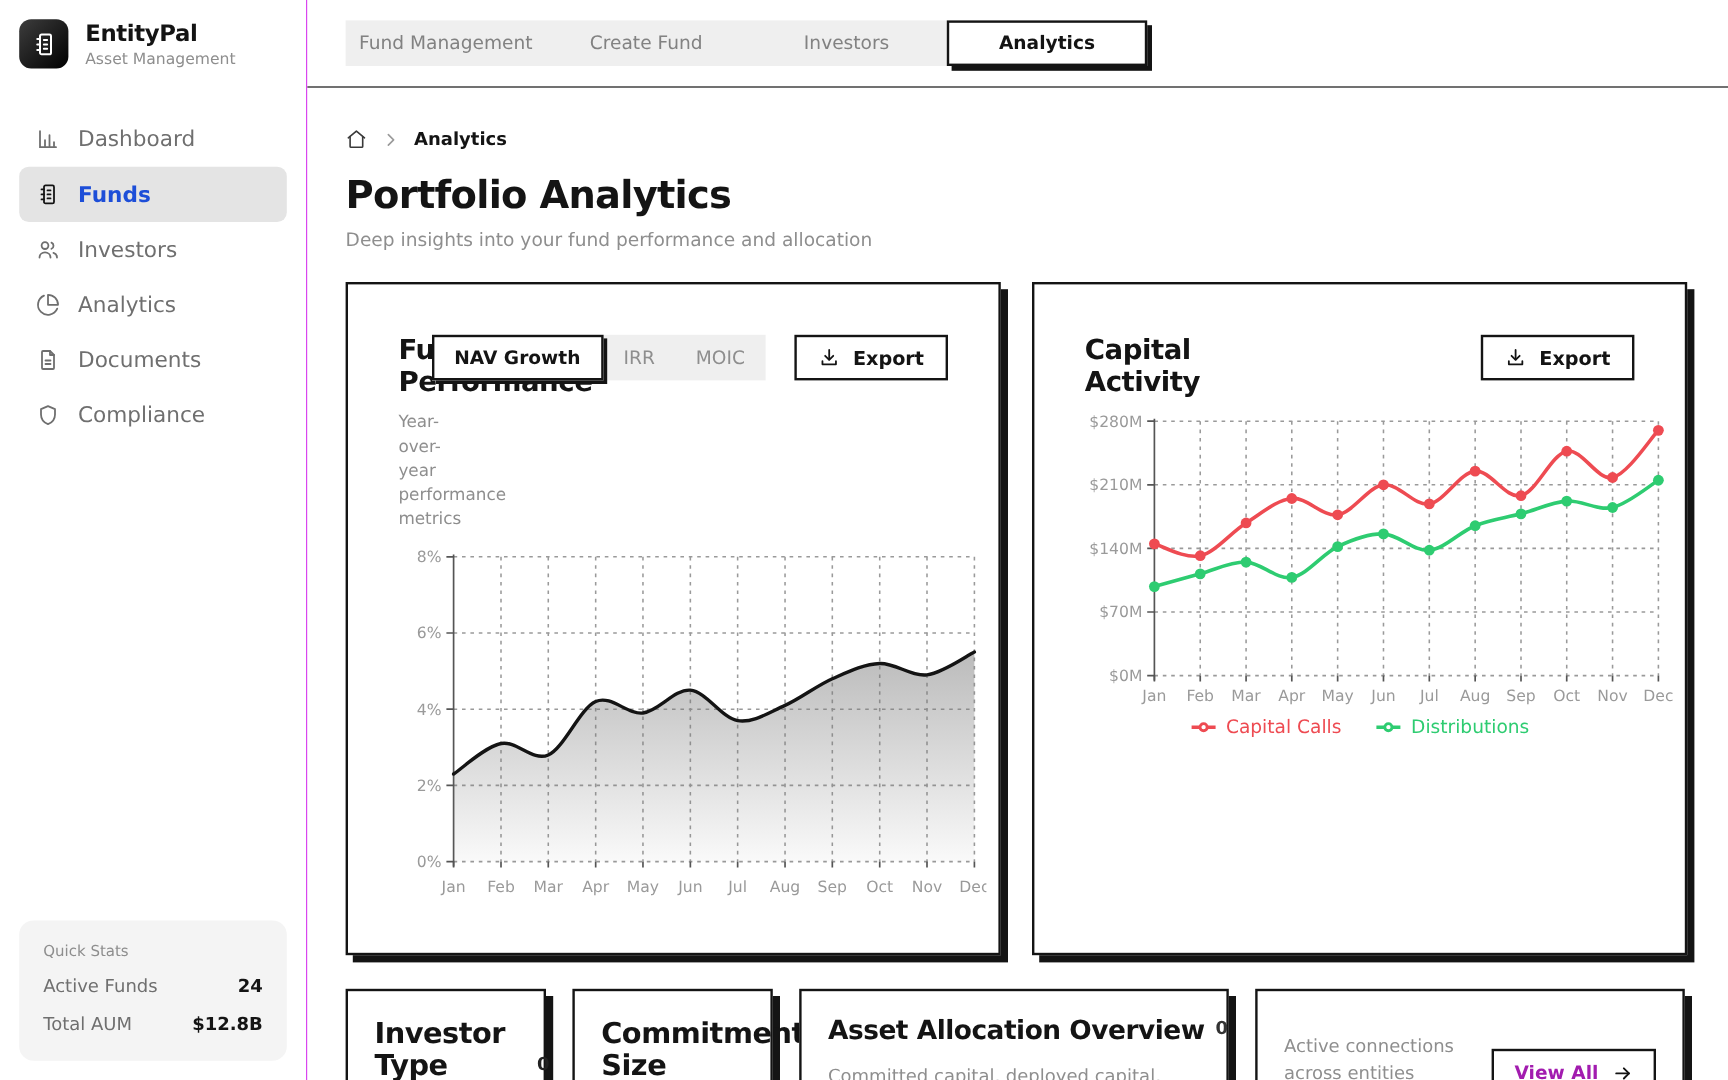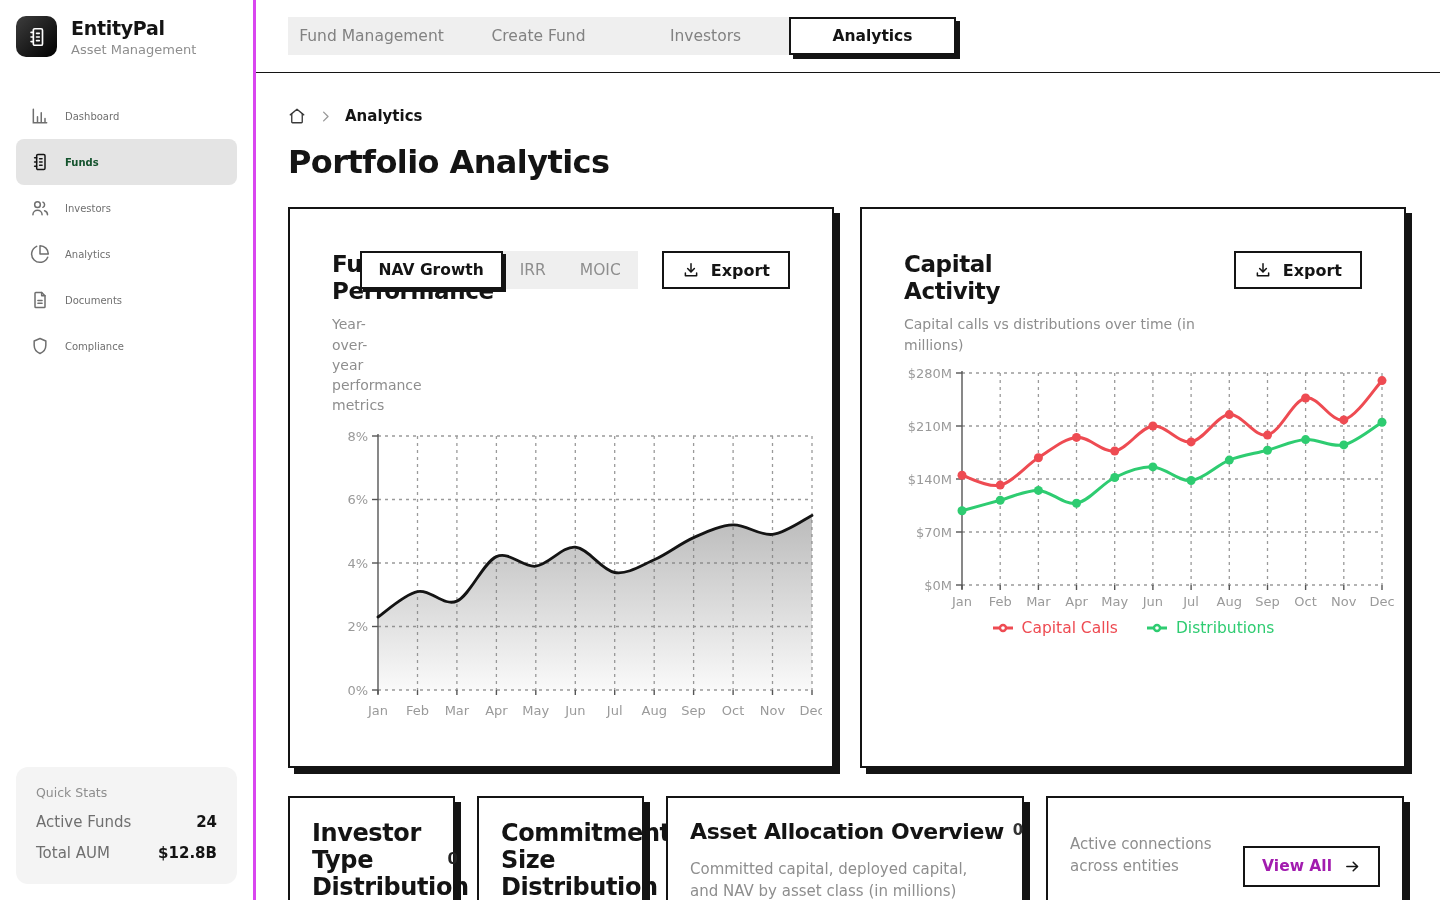--- a/index.html
+++ b/index.html
@@ -1,33 +1,33 @@
 <!DOCTYPE html>
 <html><head>
 <meta charset="utf-8">
 <style>
   * { margin:0; padding:0; box-sizing:border-box; }
   html,body { width:1440px; height:900px; overflow:hidden; background:#fff;
     font-family:"DejaVu Sans","Liberation Sans",sans-serif; color:#141414; }
   .app { display:flex; width:1440px; height:900px; }
 
   
-  .sidebar { width:256px; min-width:256px; height:900px; border-right:3px solid #d946ef;
+  .sidebar { width:256px; min-width:256px; height:900px; border-right:1px solid #d946ef;
     display:flex; flex-direction:column; background:#fff; }
   .brand { display:flex; align-items:center; gap:14px; padding:16px 16px 10px 16px; }
   .logo { width:41px; height:41px; border-radius:10px; background:linear-gradient(135deg,#3d3d3d,#000);
     display:flex; align-items:center; justify-content:center; flex:0 0 auto; }
   .brand-name { font-size:19px; font-weight:800; letter-spacing:-0.3px; }
   .brand-tag { font-size:13px; color:#8e8e8e; margin-top:3px; }
   .nav { padding:26px 16px 0 16px; display:flex; flex-direction:column; gap:0; }
   .nav-item { display:flex; align-items:center; gap:15px; height:46px; padding:0 14px;
     border-radius:8px; color:#6f6f6f; cursor:pointer; }
-  .nav-item .nlabel { font-size:10px; font-weight:500; }
+  .nav-item .nlabel { font-size:18px; font-weight:500; }
   .nav-item svg { stroke:#6f6f6f; }
-  .nav-item.active { background:#e4e4e4; color:#14532d; }
+  .nav-item.active { background:#e4e4e4; color:#1d4ed8; }
   .nav-item.active .nlabel { font-weight:800; }
   .nav-item.active svg { stroke:#141414; }
   .side-spacer { flex:1; }
   .quick-stats { margin:16px; background:#f4f4f4; border-radius:12px; padding:18px 20px 22px 20px; }
   .qs-title { font-size:12.5px; color:#8e8e8e; }
   .qs-row { display:flex; justify-content:space-between; align-items:flex-end; margin-top:13px; }
   .qs-label { font-size:15px; color:#6f6f6f; }
   .qs-value { font-size:15px; font-weight:800; color:#141414; }
 
   
@@ -177,20 +177,21 @@
             <path d="M3 10.5L12 3l9 7.5"></path>
             <path d="M5 9v11a1 1 0 0 0 1 1h12a1 1 0 0 0 1-1V9"></path>
           </svg>
         <svg width="15" height="15" viewBox="0 0 24 24" fill="none" stroke="#9a9a9a" stroke-width="2.2" stroke-linecap="round" stroke-linejoin="round">
             <polyline points="9 5 16 12 9 19"></polyline>
           </svg>
         <span class="bc-current">Analytics</span>
       </div>
 
       <h1>Portfolio Analytics</h1>
+      <p class="page-sub">Deep insights into your fund performance and allocation</p>
 
       <div class="charts-grid">
 
         <div class="card">
           <div class="card-head">
             <div class="title-block">
               <h2>Fund Performance</h2>
               <p class="card-sub">Year-over-year performance metrics</p>
             </div>
             <div class="seg-tabs">
@@ -267,21 +268,20 @@
               <text x="480" y="291" text-anchor="middle" font-size="13" fill="#9a9a9a" font-family="DejaVu Sans, sans-serif">Dec</text>
               <path d="M 46 193 C 52.6 188.7 72.3 170.2 85.5 167.6 C 98.6 164.9 111.8 182.9 124.9 177.1 C 138.1 171.3 151.2 138.5 164.4 132.6 C 177.5 126.8 190.7 143.8 203.8 142.2 C 217 140.6 230.1 122.1 243.3 123.1 C 256.4 124.2 269.6 146.4 282.7 148.5 C 295.9 150.6 309 141.6 322.2 135.8 C 335.3 130 348.5 119.4 361.6 113.6 C 374.8 107.8 387.9 101.4 401.1 100.9 C 414.2 100.4 427.4 112 440.5 110.4 C 453.7 108.8 473.4 94.6 480 91.4 L 480 266 L 46 266 Z" fill="url(#areaGrad)" stroke="none"></path>
               <path d="M 46 193 C 52.6 188.7 72.3 170.2 85.5 167.6 C 98.6 164.9 111.8 182.9 124.9 177.1 C 138.1 171.3 151.2 138.5 164.4 132.6 C 177.5 126.8 190.7 143.8 203.8 142.2 C 217 140.6 230.1 122.1 243.3 123.1 C 256.4 124.2 269.6 146.4 282.7 148.5 C 295.9 150.6 309 141.6 322.2 135.8 C 335.3 130 348.5 119.4 361.6 113.6 C 374.8 107.8 387.9 101.4 401.1 100.9 C 414.2 100.4 427.4 112 440.5 110.4 C 453.7 108.8 473.4 94.6 480 91.4" fill="none" stroke="#141414" stroke-width="2.8" stroke-linecap="round"></path>
             </svg>
         </div>
 
         <div class="card">
           <div class="card-head">
             <div class="title-block">
               <h2>Capital Activity</h2>
-              <p class="card-sub wide">Capital calls vs distributions over time (in millions)</p>
             </div>
             <button class="export-btn">
               <svg width="18" height="18" viewBox="0 0 24 24" fill="none" stroke="#141414" stroke-width="2" stroke-linecap="round" stroke-linejoin="round">
                   <path d="M12 3.5v10.5"></path>
                   <path d="M7.5 10l4.5 4.5L16.5 10"></path>
                   <path d="M4.5 16v3.5h15V16"></path>
                 </svg>
               <span>Export</span>
             </button>
           </div>

